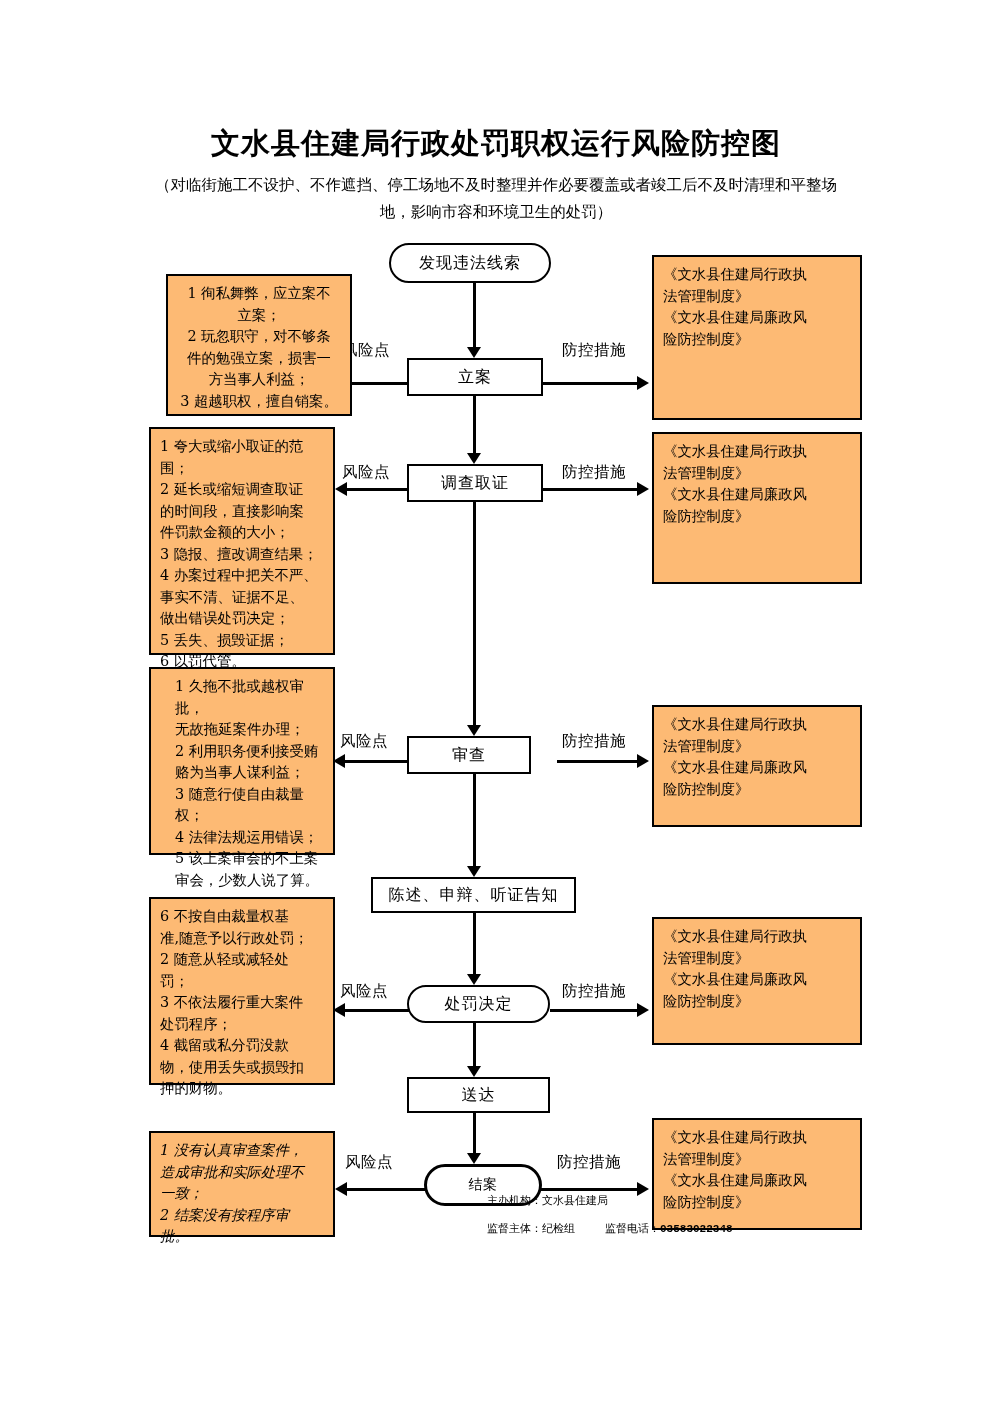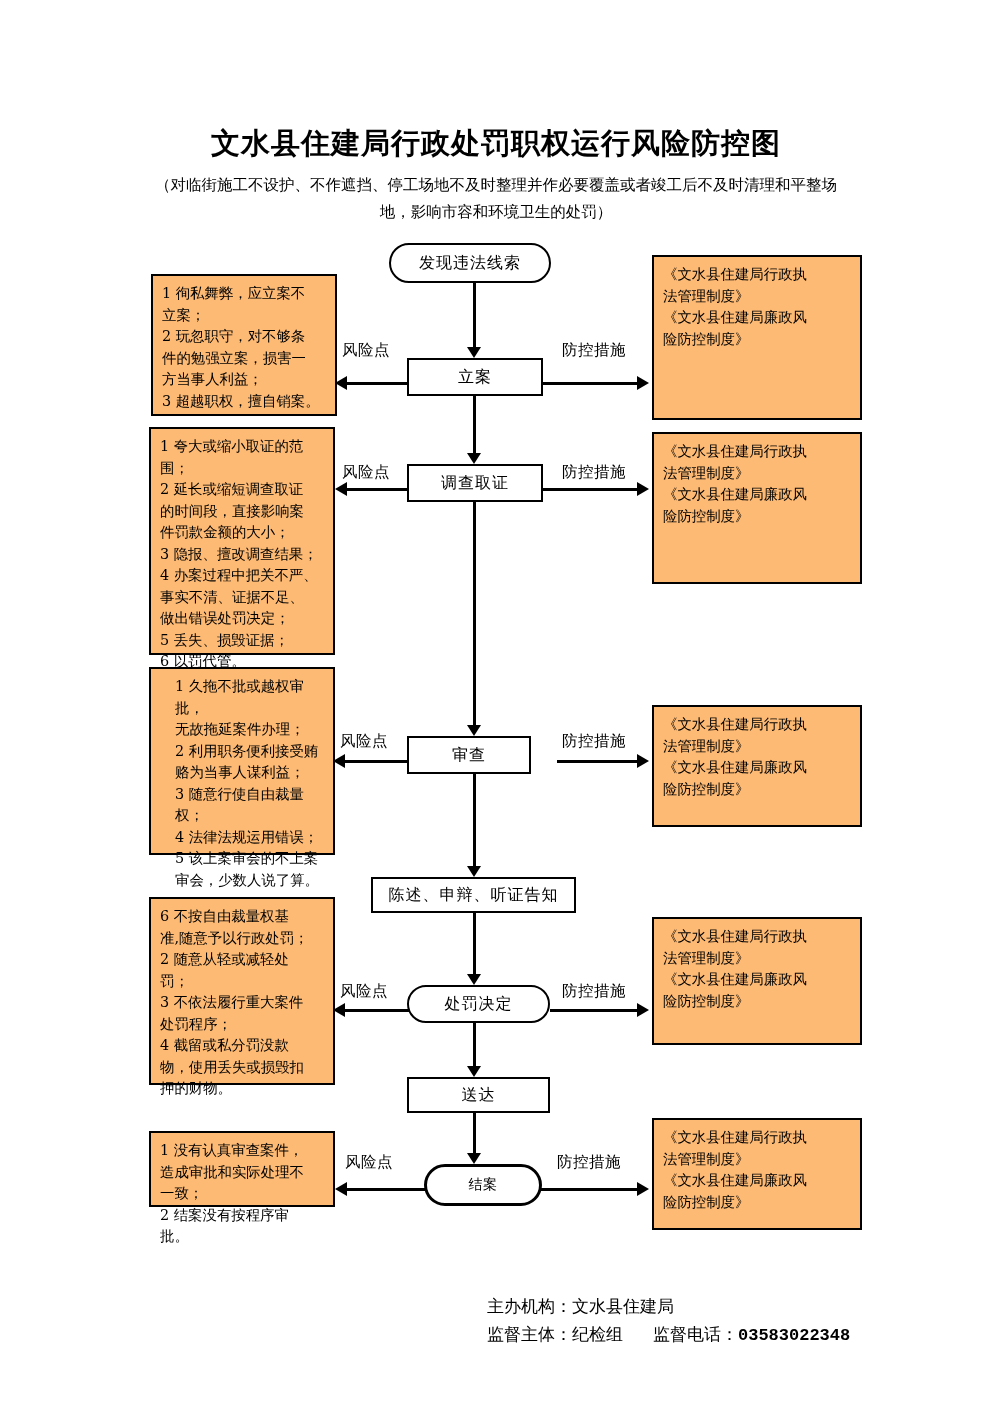--- a/index.html
+++ b/index.html
@@ -91,22 +91,22 @@
   .conn-label {
     position: absolute;
     font-size: 15.5px;
     letter-spacing: 0.5px;
     white-space: nowrap;
   }
 
   
   #footer {
     position: absolute;
-    left: 0; top: 1292px; width: 992px;
-    font-size: 17px;
+    left: 0; top: 1187px; width: 992px;
+    font-size: 11px;
     line-height: 28px;
   }
   #footer .frow { padding-left: 487px; }
   #footer .phone-num {
     font-family: Liberation Mono, monospace;
     font-weight: bold;
   }
 </style>
 </head>
 <body>
@@ -202,21 +202,21 @@
 <div class="conn-label" style="left:562px; top:731px;">防控措施</div>
 
 <div class="hline" style="left:550px; top:1009px; width:89px;"></div>
 <div class="arrow-right" style="left:637px; top:1003px;"></div>
 <div class="conn-label" style="left:562px; top:981px;">防控措施</div>
 
 <div class="hline" style="left:540px; top:1188px; width:99px;"></div>
 <div class="arrow-right" style="left:637px; top:1182px;"></div>
 <div class="conn-label" style="left:557px; top:1152px;">防控措施</div>
 
-<div class="risk-box abs" style="left:151px; top:274px; width:186px; height:142px;">
+<div class="risk-box abs" style="left:166px; top:274px; width:186px; height:142px;text-align:center;">
     <div class="mline">1 徇私舞弊，应立案不</div>
     <div class="mline">立案；</div>
     <div class="mline">2 玩忽职守，对不够条</div>
     <div class="mline">件的勉强立案，损害一</div>
     <div class="mline">方当事人利益；</div>
     <div class="mline">3 超越职权，擅自销案。</div>
   </div>
 
 <div class="risk-box abs" style="left:149px; top:427px; width:186px; height:228px;">
     <div class="mline">1 夸大或缩小取证的范</div>
@@ -248,21 +248,21 @@
     <div class="mline">准,随意予以行政处罚；</div>
     <div class="mline">2 随意从轻或减轻处</div>
     <div class="mline">罚；</div>
     <div class="mline">3 不依法履行重大案件</div>
     <div class="mline">处罚程序；</div>
     <div class="mline">4 截留或私分罚没款</div>
     <div class="mline">物，使用丢失或损毁扣</div>
     <div class="mline">押的财物。</div>
   </div>
 
-<div class="risk-box abs" style="left:149px; top:1131px; width:186px; height:76px;">
+<div class="risk-box abs" style="left:149px; top:1131px; width:186px; height:106px;font-style:italic;">
     <div class="mline">1 没有认真审查案件，</div>
     <div class="mline">造成审批和实际处理不</div>
     <div class="mline">一致；</div>
     <div class="mline">2 结案没有按程序审</div>
     <div class="mline">批。</div>
   </div>
 
 <div class="measure-box abs" style="left:652px; top:255px; width:210px; height:165px;">
     <div class="mline">《文水县住建局行政执</div>
     <div class="mline">法管理制度》</div>

